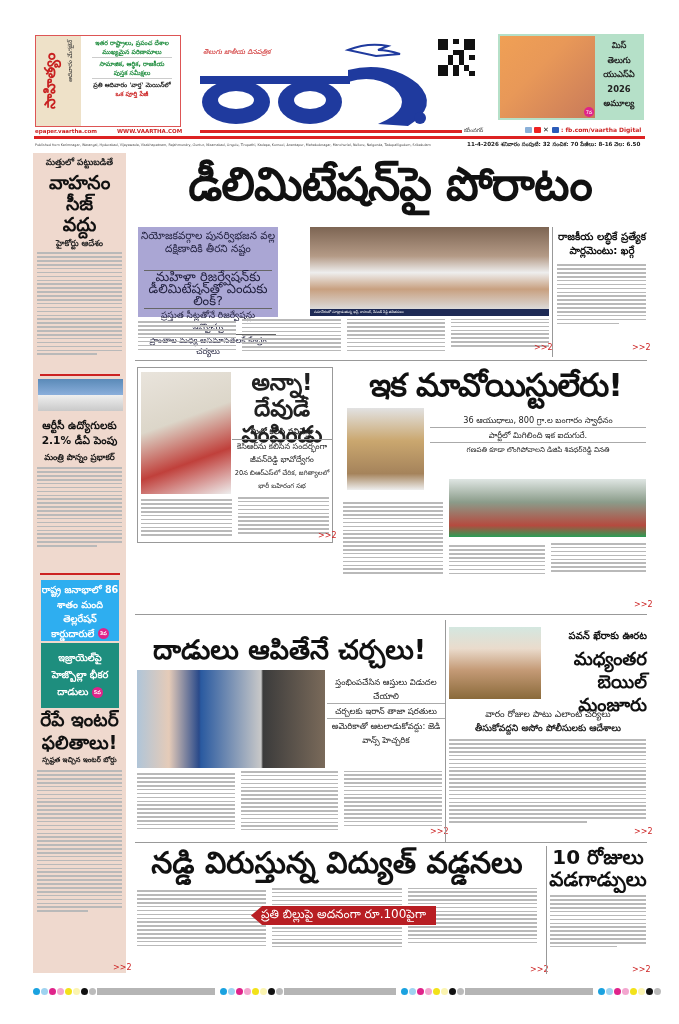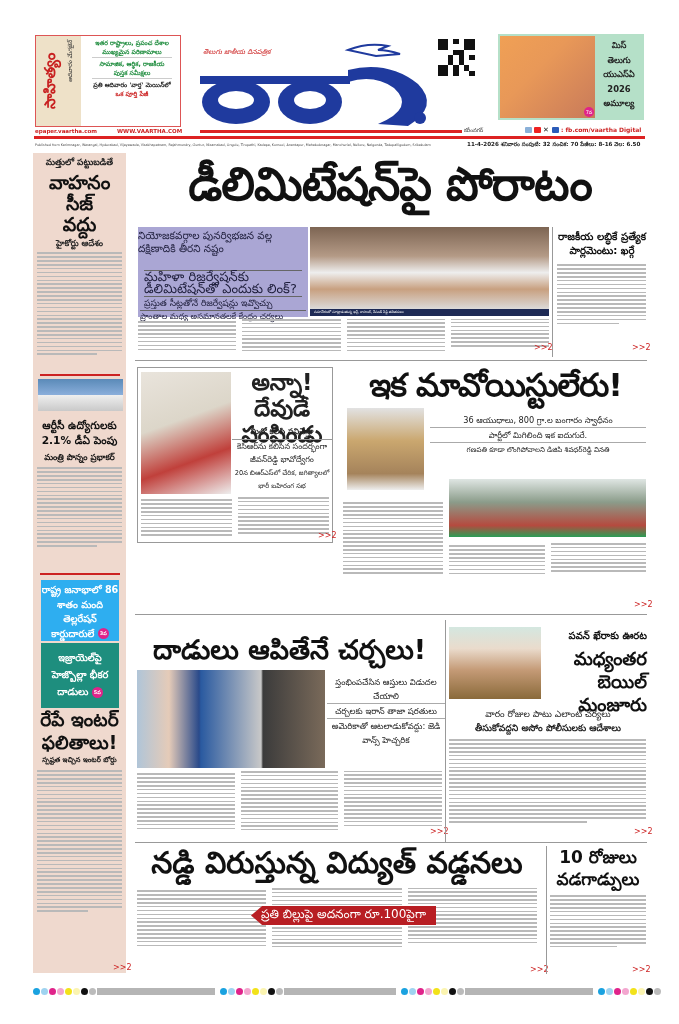--- a/index.html
+++ b/index.html
@@ -43,21 +43,21 @@
 #bus-photo{left:38px;top:379px;width:85px;height:32px;background:linear-gradient(#5a8ab8,#8aaedb 50%,#eee 51%,#c9c9c9)}
 #rtc-head{left:33px;top:418px;width:93px;text-align:center;font-size:10.6px;font-weight:bold;line-height:15px}
 #rtc-sub{left:33px;top:452px;width:93px;text-align:center;font-size:8.4px;font-weight:bold}
 #blue-box{left:41px;top:580px;width:78px;height:61px;background:#2eaef0;color:#fff;text-align:center;font-size:9.6px;line-height:14.5px;padding-top:3px;font-weight:bold}
 #teal-box{left:41px;top:643px;width:78px;height:65px;background:#1e8e7e;color:#fff;text-align:center;font-size:9.8px;line-height:17px;padding-top:6px;font-weight:bold}
 .pinkdot{display:inline-block;width:11px;height:11px;border-radius:50%;background:#e0238a;color:#fff;font-size:5px;line-height:11px;vertical-align:middle}
 #inter-head{left:33px;top:708px;width:93px;text-align:center;font-size:18.6px;font-weight:bold;line-height:23px}
 #inter-sub{left:33px;top:756px;width:93px;text-align:center;font-size:7px;font-weight:bold}
 
 #main-head{left:135px;top:156px;width:510px;text-align:center;font-size:46px;font-weight:bold;letter-spacing:-1px;line-height:56px}
-#purple-box{left:138px;top:227px;width:170px;height:90px;background:#aaa6d4;text-align:left;color:#1d1d3a}
+#purple-box{left:138px;top:227px;width:140px;height:90px;background:#aaa6d4;text-align:center;color:#1d1d3a}
 #purple-box .l1{font-size:10.4px;line-height:13px;padding-top:2px}
 #purple-box .l2{font-size:13px;line-height:12px;border-top:1px solid #666;margin:15px 6px 0}
 #purple-box .l3{font-size:9px;line-height:12px;border-top:1px solid #666;margin:1px 6px 0}
 #purple-box .l4{font-size:8.2px;line-height:11px;border-top:1px solid #666;margin:1px 2px 0}
 #meeting-photo{left:310px;top:227px;width:239px;height:83px;background:linear-gradient(180deg,#7d6553 0%,#b49a86 35%,#eee 55%,#c8a080 75%,#ddd 100%)}
 #meeting-cap{left:310px;top:309px;width:239px;height:7px;background:#1e2a55;color:#fff;font-size:3.5px;line-height:7px;padding-left:4px;overflow:hidden;white-space:nowrap}
 #side-head{left:557px;top:230px;width:90px;text-align:center;font-size:10.2px;font-weight:bold;line-height:14px}
 #box-anna{left:137px;top:367px;width:196px;height:176px;border:1px solid #999}
 #anna-photo{left:141px;top:372px;width:90px;height:122px;background:linear-gradient(160deg,#e9e4dc,#dcd6c9 40%,#c0403b 70%,#eee)}
 #anna-head{left:232px;top:369px;width:100px;text-align:center;font-size:23px;font-weight:bold;line-height:26px;color:#222}
@@ -73,21 +73,21 @@
 #dadulu-lines div{border-bottom:1px solid #aaa}
 #khera-photo{left:449px;top:627px;width:92px;height:72px;background:linear-gradient(180deg,#d4e7e0,#eadbcc 30%,#c49a76 60%,#8a6a3a)}
 #khera-head{left:541px;top:624px;width:106px;text-align:right;line-height:23px}
 #khera-head .k{font-size:10px;font-weight:bold}
 #khera-head .h{font-size:18px;font-weight:bold}
 #khera-lines{left:448px;top:708px;width:200px;text-align:center;color:#222}
 #khera-lines .a{font-size:9px;line-height:13px}
 #khera-lines .b{font-size:9.2px;font-weight:bold;line-height:14px}
 #power-head{left:137px;top:842px;width:400px;text-align:center;font-size:30px;font-weight:bold;line-height:42px}
 #red-banner{left:251px;top:906px;width:185px;height:19px;background:#b81e23;color:#fff;font-size:12px;line-height:16px;text-align:center;clip-path:polygon(6% 0,100% 0,100% 100%,6% 100%,0 50%)}
-#days-head{left:548px;top:846px;width:100px;text-align:center;font-size:17px;font-weight:bold;line-height:22px}
+#days-head{left:548px;top:846px;width:100px;text-align:center;font-size:20px;font-weight:bold;line-height:22px}
 .vline{position:absolute;width:1px;background:#999}
 .hline{position:absolute;height:1px;background:#999}
 #colorbar{left:33px;top:981px;width:614px;height:8px}
 .cdot{display:inline-block;width:7px;height:7px;border-radius:50%;margin-right:1px;vertical-align:middle}
 .gbar{display:inline-block;height:7px;background:#b5b5b5;vertical-align:middle}
 </style>
 </head>
 <body>
 
 <div class="abs" id="promo-box"></div>

